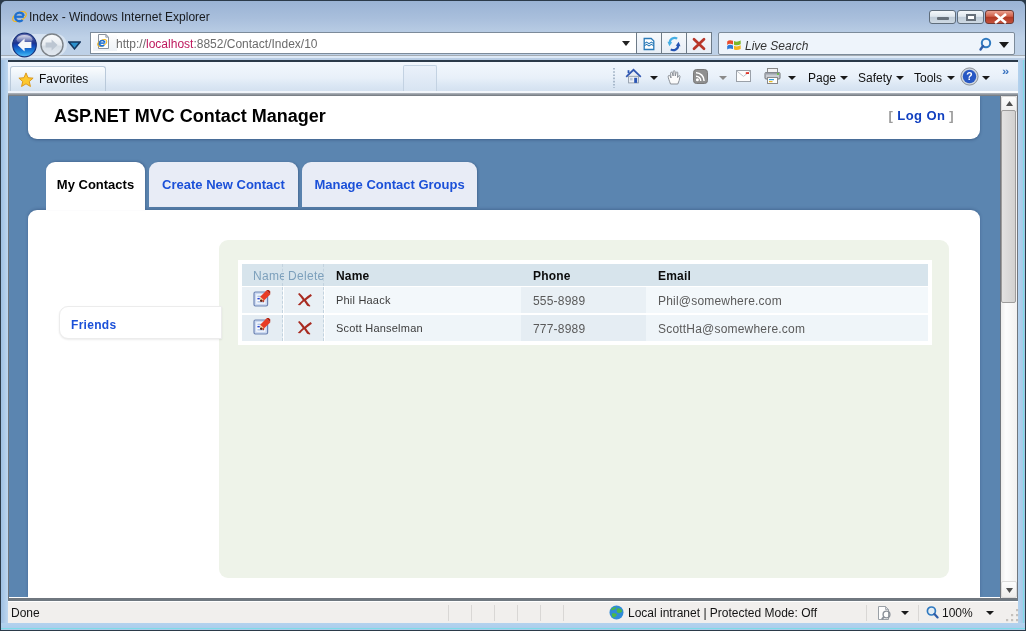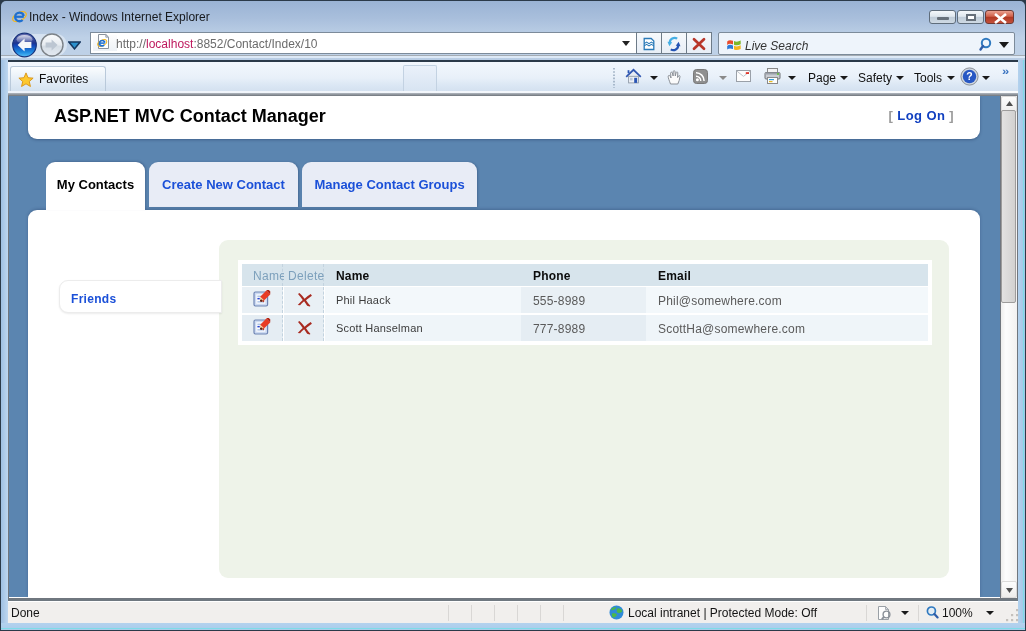--- a/index.html
+++ b/index.html
@@ -112,21 +112,21 @@
   #tabA { left:37px; width:99px; background:#fff; height:48px; z-index:3; color:#000; box-shadow:1px -1px 2px rgba(25,45,85,0.25); }
   #tabB { left:140px; width:149px; background:#e8ecf6; height:45px; color:#1b50d8; box-shadow:1px 0 2px rgba(25,45,85,0.3); }
   #tabC { left:293px; width:175px; background:#e8ecf6; height:45px; color:#1b50d8; box-shadow:1px 0 2px rgba(25,45,85,0.3); }
 
   #panel { position:absolute; left:19px; top:114px; width:952px; height:388px; background:#fff;
     border-radius:9px 9px 0 0; box-shadow:0 -1px 3px rgba(25,45,85,0.3); }
   #greenbox { position:absolute; left:191px; top:30px; width:730px; height:338px; background:#eef3e9; border-radius:9px; }
 
   .sideitem { position:absolute; left:31px; width:163px; height:33px; border-radius:9px 0 0 9px; }
   #side1 { top:48px; background:#eef3e9; }
-  #side2 { top:70px; background:#fff; border:1px solid #ececec; box-shadow:0 1px 2px rgba(0,0,0,0.08); }
+  #side2 { top:96px; background:#fff; border:1px solid #ececec; box-shadow:0 1px 2px rgba(0,0,0,0.08); }
   .sideitem span { position:absolute; left:11px; top:11px; font-size:12px; font-weight:bold; letter-spacing:0.3px; }
   #side1 span { color:#000; }
   #side2 span { color:#1b50d8; }
 
   
   #tbl { position:absolute; left:210px; top:50px; width:694px; height:85px; background:#fff; }
   .trow { position:absolute; left:4px; width:686px; }
   .cell { position:absolute; top:0; height:100%; }
   .cEdit { left:0; width:41px; border-right:1px dashed #c3d3df; }
   .cDel  { left:42px; width:40px; border-right:1px dashed #c3d3df; }

